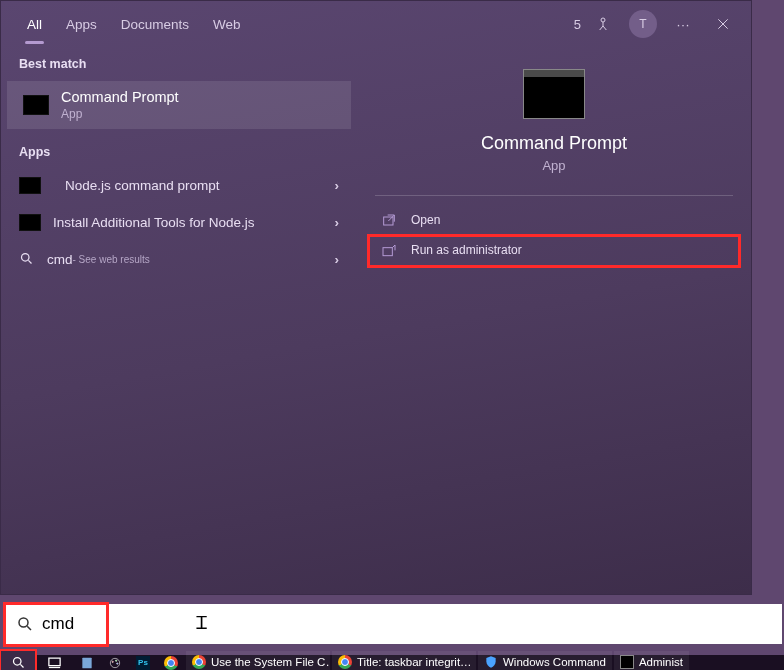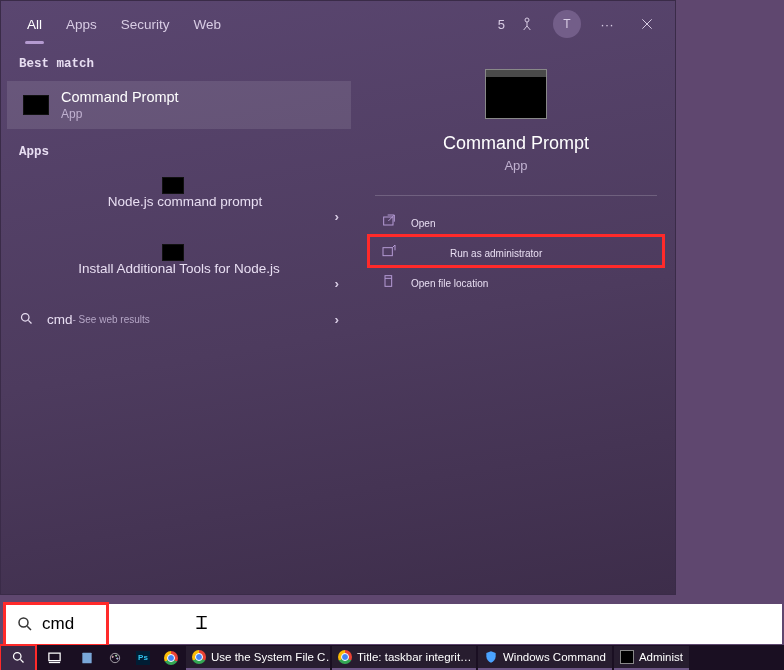--- a/index.html
+++ b/index.html
@@ -1,94 +1,94 @@
 <!DOCTYPE html>
 <html><head>
 <meta charset="utf-8">
 <style>
 * { margin: 0; padding: 0; box-sizing: border-box; font-family: 'Segoe UI', Tahoma, sans-serif; }
 body { width: 784px; height: 670px; background: #5f476f; overflow: hidden; position: relative; }
 
 
-.start-menu { width: 676px; height: 595px; background: linear-gradient(170deg, #5a4670 0%, #4d3b5e 55%, #3d2d4a 100%); display: flex; flex-direction: column; border: 1px solid #3a2b48; }
+.start-menu { width: 752px; height: 595px; background: linear-gradient(170deg, #5a4670 0%, #4d3b5e 55%, #3d2d4a 100%); display: flex; flex-direction: column; border: 1px solid #3a2b48; }
 
 
 .tabs { display: flex; align-items: center; padding: 0 14px; height: 46px; color: #d8cce4; font-size: 13.5px; }
 .tab { padding: 12px 12px; cursor: pointer; position: relative; }
 .tab.active { color: #fff; }
 .tab.active::after { content: ''; position: absolute; left: 10px; right: 10px; bottom: 0; height: 3px; background: #b49ad0; border-radius: 2px; }
 .tab .chev { font-size: 10px; margin-left: 3px; }
 .tabs-spacer { flex: 1; }
 .tabs-right { display: flex; align-items: center; gap: 12px; }
 .reward-count { color: #d8cce4; font-size: 13px; margin-right: -4px; }
 .hdr-icon { width: 28px; height: 28px; display: flex; align-items: center; justify-content: center; color: #d8cce4; cursor: pointer; border-radius: 50%; }
 .hdr-icon.circle { background: #735e89; font-size: 12px; }
 .hdr-icon svg { width: 16px; height: 16px; fill: none; stroke: #d8cce4; stroke-width: 1.5; }
 
 
 .body { flex: 1; display: flex; }
 .left { width: 356px; display: flex; flex-direction: column; }
 .right { flex: 1; display: flex; flex-direction: column; align-items: center; padding-top: 22px; }
 
-.sect-h { color: #e8def2; font-size: 12.5px; font-weight: 600; padding: 10px 18px 8px; font-family: Liberation Mono, monospace; }
+.sect-h { color: #e8def2; font-size: 12.5px; font-weight: 600; padding: 10px 18px 8px; }
 .best-match { display: flex; align-items: center; padding: 8px 16px; background: rgba(255,255,255,0.10); margin: 2px 6px 6px; cursor: pointer; }
 .app-icon { width: 26px; height: 20px; background: #000; border: 1px solid #111; margin-right: 12px; display:flex; }
 .app-icon.small { width: 22px; height: 17px; }
 .best-match .title { color: #fff; font-size: 14.5px; }
 .best-match .sub { color: #c0b1d0; font-size: 12px; margin-top: 2px; }
 
-.app-row { display: flex; align-items: center; padding: 10px 18px; color: #e8def2; font-size: 13.5px; cursor: pointer; flex-direction: column; }
+.app-row { display: flex; align-items: center; padding: 10px 18px; color: #e8def2; font-size: 13.5px; cursor: pointer; }
 .app-row .chev-r { margin-left: auto; color: #d8cce4; font-weight: bold; }
 .web-row { display: flex; align-items: center; padding: 10px 18px; color: #e8def2; font-size: 13.5px; cursor: pointer; }
 .web-row .srch-ico { width: 16px; height: 16px; margin-right: 12px; }
 .web-row .srch-ico svg { width: 15px; height: 15px; stroke: #e8def2; fill: none; stroke-width: 2; }
 .web-row .dim { color: #b5a6c6; font-size: 10px; }
 .web-row .chev-r { margin-left: auto; color: #d8cce4; font-weight: bold; }
 
 
 .detail-icon { width: 62px; height: 50px; background: #000; border: 1px solid #888; display:flex; }
 .detail-icon::before { content:''; width:100%; height:7px; background:#4a4a4a; }
 .detail-title { color: #fff; font-size: 18px; margin-top: 14px; }
 .detail-sub { color: #c0b1d0; font-size: 13px; margin-top: 4px; }
 .hr { width: calc(100% - 36px); height: 1px; background: rgba(255,255,255,0.18); margin: 22px 0 10px; }
 .actions { width: 100%; padding: 0 12px; }
-.action { display: flex; align-items: flex-end; padding: 7px 10px; color: #e8def2; font-size: 10px; cursor: pointer; }
+.action { display: flex; align-items: flex-start; padding: 7px 10px; color: #e8def2; font-size: 12px; cursor: pointer; }
 .action .aico { width: 20px; height: 16px; margin-right: 12px; display: flex; align-items: center; justify-content: center; }
 .action .aico svg { width: 16px; height: 16px; stroke: #b49ad4; fill: none; stroke-width: 1.5; }
-.action.highlight { outline: 3px solid #ff2a2a; outline-offset: -1px; padding-right: 60px; gap: 39px; }
+.action.highlight { outline: 3px solid #ff2a2a; outline-offset: -1px; padding-right: 60px; }
 
 
 .search-wrap { position: absolute; left: 4px; bottom: 26px; width: 778px; height: 40px; background: #fff; display: flex; align-items: center; }
 .search-wrap .sico { width: 18px; height: 18px; margin: 0 8px 0 12px; }
 .search-wrap .sico svg { width: 18px; height: 18px; stroke: #333; fill: none; stroke-width: 2; }
 .search-wrap input { border: none; outline: none; font-size: 17px; flex: 1; color: #000; background: transparent; }
 .search-red { position: absolute; left: 3px; bottom: 23px; width: 106px; height: 45px; border: 3px solid #ff2a2a; pointer-events: none; }
 .cursor-ibeam { position: absolute; left: 196px; bottom: 36px; color: #000; font-size: 18px; pointer-events:none; }
 
 
-.taskbar { position: absolute; left: 0; bottom: 0; width: 784px; height: 25px; background: #1a0f22; display: flex; align-items: center; }
+.taskbar { position: absolute; left: 0; bottom: 0; width: 784px; height: 15px; background: #1a0f22; display: flex; align-items: center; }
 .tb-btn { width: 36px; height: 26px; display: flex; align-items: center; justify-content: center; cursor: pointer; }
 .tb-btn svg { width: 15px; height: 15px; stroke: #fff; fill: none; stroke-width: 2; }
 .tb-btn.active { background: #3a2a47; outline: 2px solid #ff2a2a; outline-offset: -1px; }
 .tb-app { height: 24px; display: flex; align-items: center; padding: 0 6px; color: #fff; font-size: 11.5px; margin-left: 2px; cursor: pointer; gap: 5px; max-width: 144px; white-space: nowrap; overflow: hidden; }
 .tb-app.titled { background: rgba(255,255,255,0.06); border-bottom: 2px solid #6d5686; }
 .tb-app .appico { width: 14px; height: 14px; flex-shrink:0; }
 .chrome-ico { width:14px; height:14px; border-radius:50%; background: conic-gradient(#ea4335 0 120deg,#34a853 120deg 240deg,#fbbc05 240deg 360deg); position: relative; }
 .chrome-ico::after { content:''; position:absolute; inset:3px; background:#4285f4; border-radius:50%; border:1.5px solid #fff; }
 .shield-ico svg { width:14px; height:14px; fill:#4aa3ff; }
 .cmd-ico { width:14px; height:11px; background:#000; border:1px solid #888; }
 </style>
 </head>
 <body>
 
 <div class="start-menu">
   <div class="tabs">
     <div class="tab active">All</div>
     <div class="tab">Apps</div>
-    <div class="tab">Security</div>
+    <div class="tab">Documents</div>
     <div class="tab">Web</div>
     <div class="tabs-spacer"></div>
     <div class="tabs-right">
       <span class="reward-count">5</span>
       <div class="hdr-icon">
           <svg viewBox="0 0 24 24">
             <circle cx="12" cy="6" r="3"></circle>
             <path d="M12 9v6m-5 6l5-6 5 6"></path>
           </svg>
         </div>
@@ -153,29 +153,20 @@
         </div>
         <div class="action highlight">
           <span class="aico">
               <svg viewBox="0 0 24 24">
                 <rect x="3" y="7" width="14" height="12"></rect>
                 <path d="M17 7l4-4v8"></path>
               </svg>
             </span>
           <span>Run as administrator</span>
         </div>
-        <div class="action">
-          <span class="aico">
-              <svg viewBox="0 0 24 24">
-                <rect x="6" y="4" width="10" height="16"></rect>
-                <path d="M6 8h10"></path>
-              </svg>
-            </span>
-          <span>Open file location</span>
-        </div>
       </div>
     </div>
   </div>
 </div>
 
 <div class="search-wrap">
   <span class="sico"><svg viewBox="0 0 24 24">
         <circle cx="10" cy="10" r="6"></circle>
         <path d="M15 15l5 5"></path>
       </svg></span>

